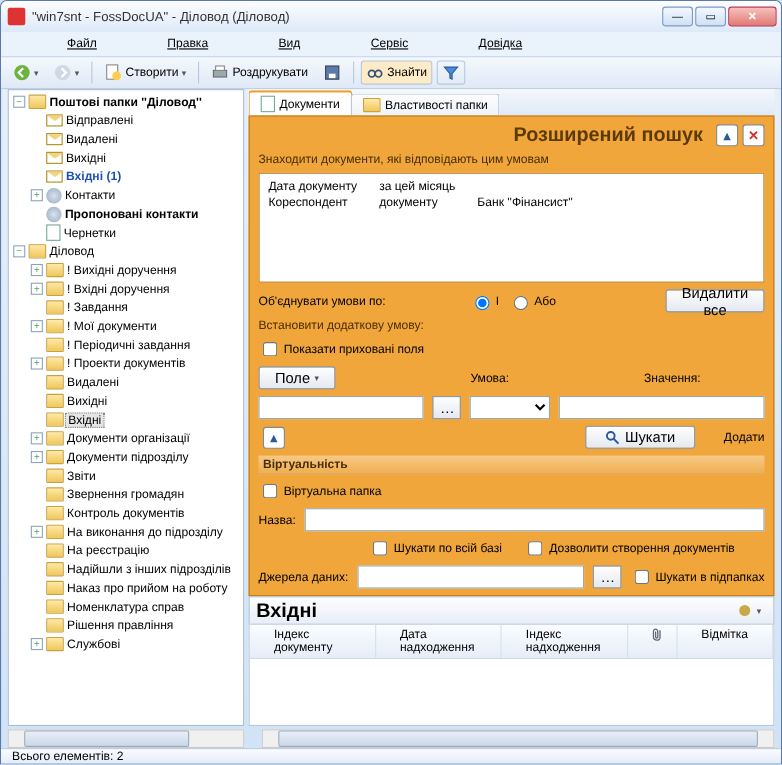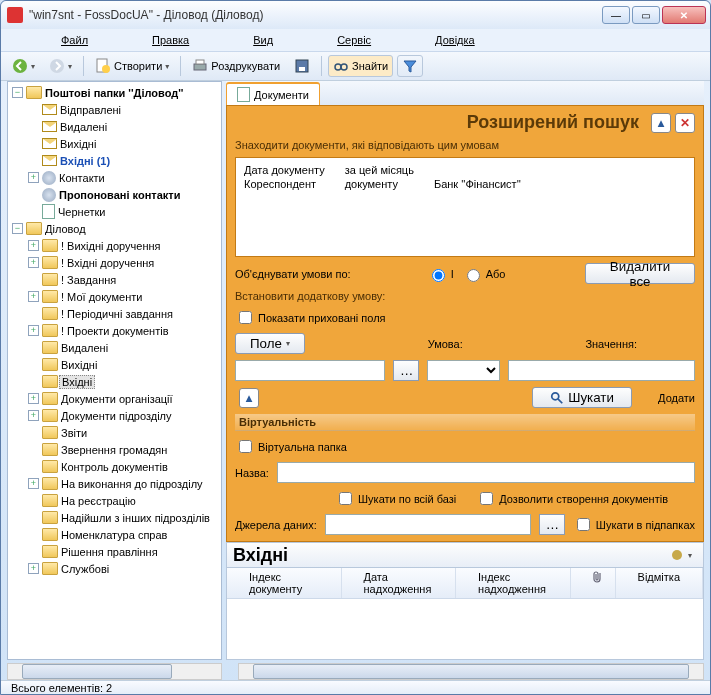--- a/index.html
+++ b/index.html
@@ -344,20 +344,27 @@
                     <div class="tnode">
                       <span class="twist empty"></span>
                       <span class="folder-ico"></span>
                       <span>Надійшли з інших підрозділів</span>
                     </div>
                   </li>
                   <li>
                     <div class="tnode">
                       <span class="twist empty"></span>
                       <span class="folder-ico"></span>
+                      <span>Наказ про прийом на роботу</span>
+                    </div>
+                  </li>
+                  <li>
+                    <div class="tnode">
+                      <span class="twist empty"></span>
+                      <span class="folder-ico"></span>
                       <span>Номенклатура справ</span>
                     </div>
                   </li>
                   <li>
                     <div class="tnode">
                       <span class="twist empty"></span>
                       <span class="folder-ico"></span>
                       <span>Рішення правління</span>
                     </div>
                   </li>
@@ -373,20 +380,24 @@
         </ul>
       </div>
       </div>
     </div>
 
     <div class="right-pane">
       <div class="tabs">
         <div class="tab active">
           <span class="doc-ico"></span>
           <span>Документи</span>
+        </div>
+        <div class="tab">
+          <span class="folder-ico"></span>
+          <span>Властивості папки</span>
         </div>
       </div>
 
       <div class="search-panel">
         <div class="sp-head">
           <span class="sp-title">Розширений пошук</span>
           <span class="sq-btn" style="color:#2a5a9b;font-weight:bold">▴</span>
           <span class="sq-btn" style="color:#c33;font-weight:bold">✕</span>
         </div>
         <div class="sp-sub">Знаходити документи, які відповідають цим умовам</div>
@@ -411,21 +422,21 @@
           <span style="flex:0 0 60px"></span>
           <label class="radio-lbl">
               <input type="radio" checked="" style="">
               <span>І</span>
             </label>
           <label class="radio-lbl">
               <input type="radio" style="">
               <span>Або</span>
             </label>
           <span style="flex:1"></span>
-          <button class="btn" style="width:110px;justify-content:center">
+          <button class="btn" style="width:90px;justify-content:center">
               <span>Видалити все</span>
             </button>
         </div>
         <div class="sp-sub">Встановити додаткову умову:</div>
         <label class="chk-lbl">
             <input type="checkbox" style="">
             <span>Показати приховані поля</span>
           </label>
         <div class="row">
           <button class="btn" style="width:70px">

